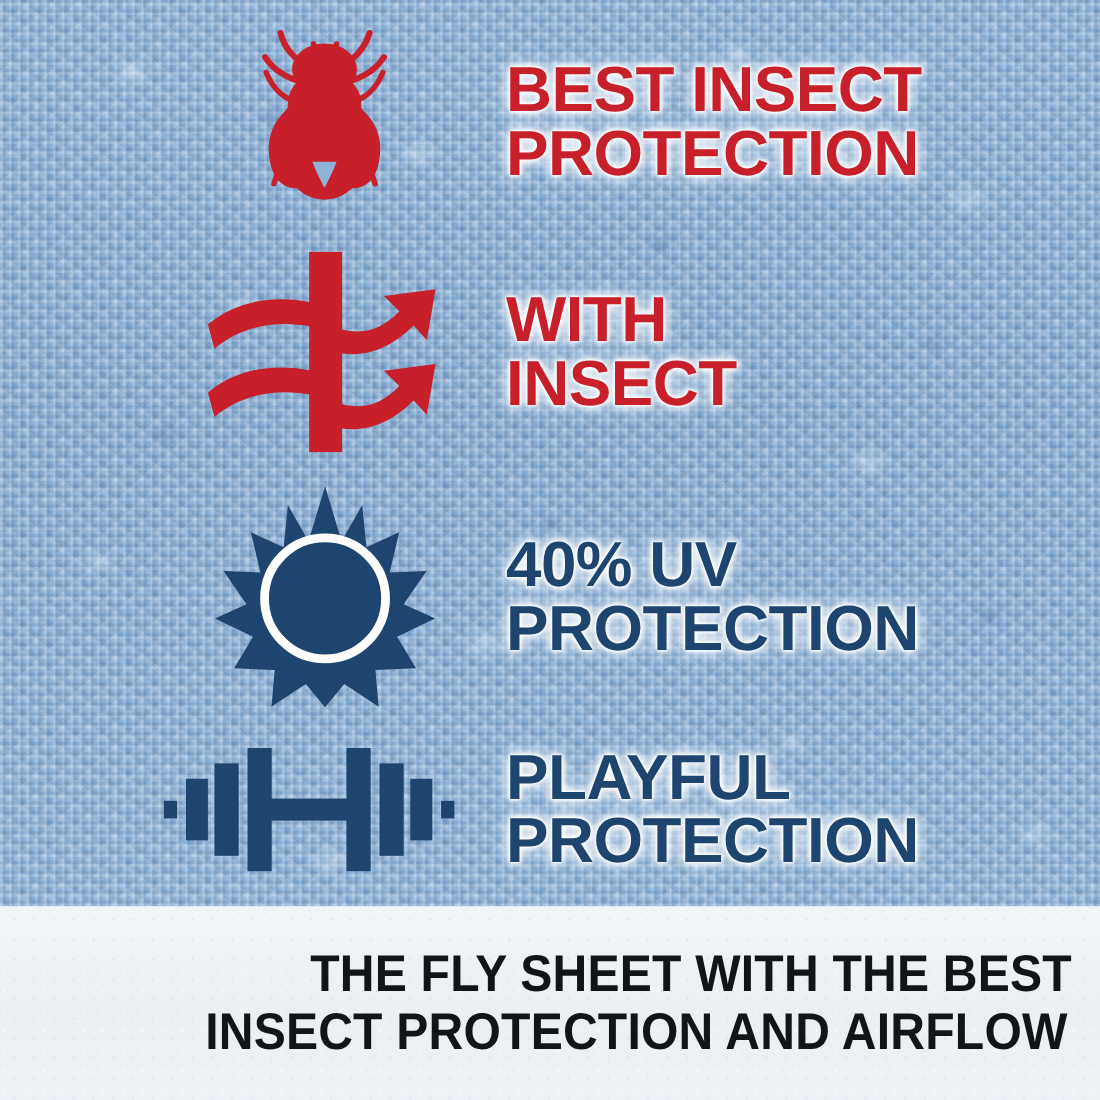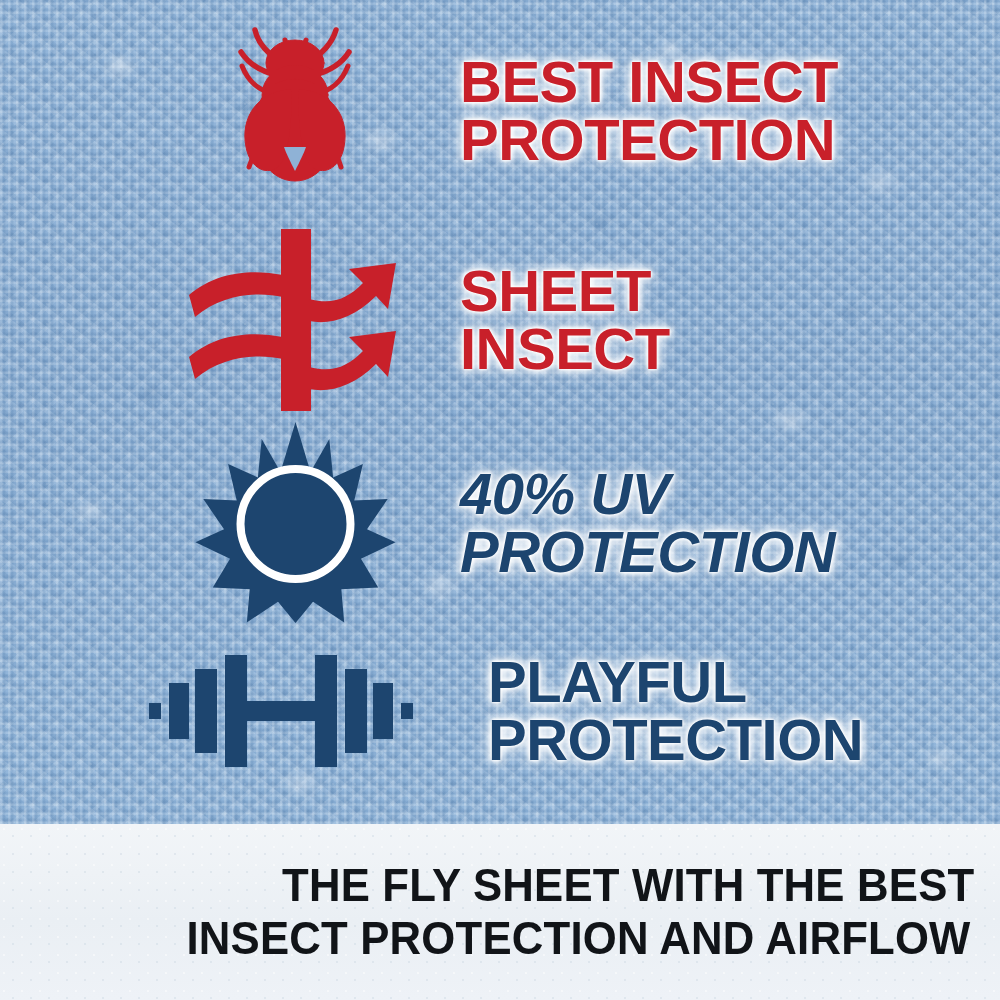--- a/index.html
+++ b/index.html
@@ -124,22 +124,22 @@
     font-size: 58px;
     text-shadow:
       0 0 3px #ffffff, 0 0 3px #ffffff, 0 0 6px #ffffff,
       0 0 9px rgba(255,255,255,.95), 0 0 14px rgba(255,255,255,.8),
       0 0 20px rgba(255,255,255,.55);
   }
 
   
   #row-insect  { left: 150px; top: 18px;  width: 810px; height: 185px; }
   #row-airflow { left: 150px; top: 222px; width: 810px; height: 195px; }
-  #row-uv      { left: 150px; top: 420px; width: 810px; height: 205px; font-style: italic; }
-  #row-durab   { left: 120px; top: 631px; width: 840px; height: 160px; gap: 28px; }
+  #row-uv      { left: 150px; top: 440px; width: 810px; height: 205px; }
+  #row-durab   { left: 120px; top: 656px; width: 840px; height: 160px; }
 
   #row-insect  .icon-cell { width: 290px; height: 185px; }
   #row-airflow .icon-cell { width: 290px; height: 195px; }
   #row-uv      .icon-cell { width: 290px; height: 205px; }
   #row-durab   .icon-cell { width: 320px; height: 160px; }
 
   
   .banner {
     position: absolute;
     left: 0;
@@ -242,21 +242,21 @@
                    C170 94 146 100 126 96 Z"></path>
 
           <path d="M126 142
                    C150 148 164 142 180 126
                    L166 112 L213 106 L205 152 L193 139
                    C170 162 146 168 126 164 Z"></path>
         </g>
       </svg>
     </div>
     <div class="text-cell">
-      <div class="line red-text">SHEET</div>
+      <div class="line red-text">WITH</div>
       <div class="line red-text">INSECT</div>
     </div>
   </div>
 
   <div class="feature" id="row-uv">
     <div class="icon-cell">
       <svg width="205" height="205" viewBox="0 0 205 205">
         <g>
 
           <polygon fill="#1d456f" points="

